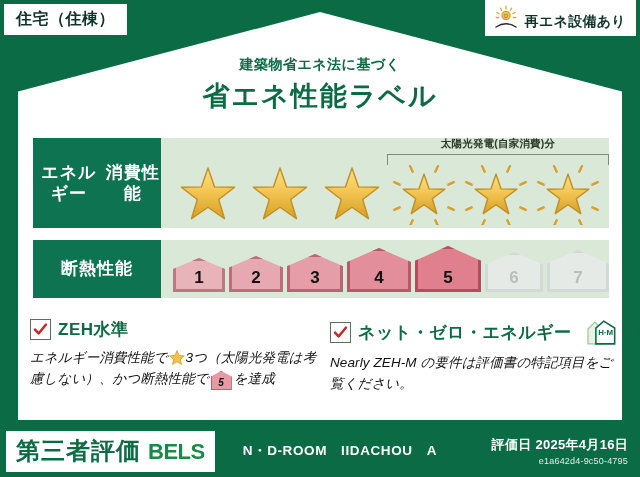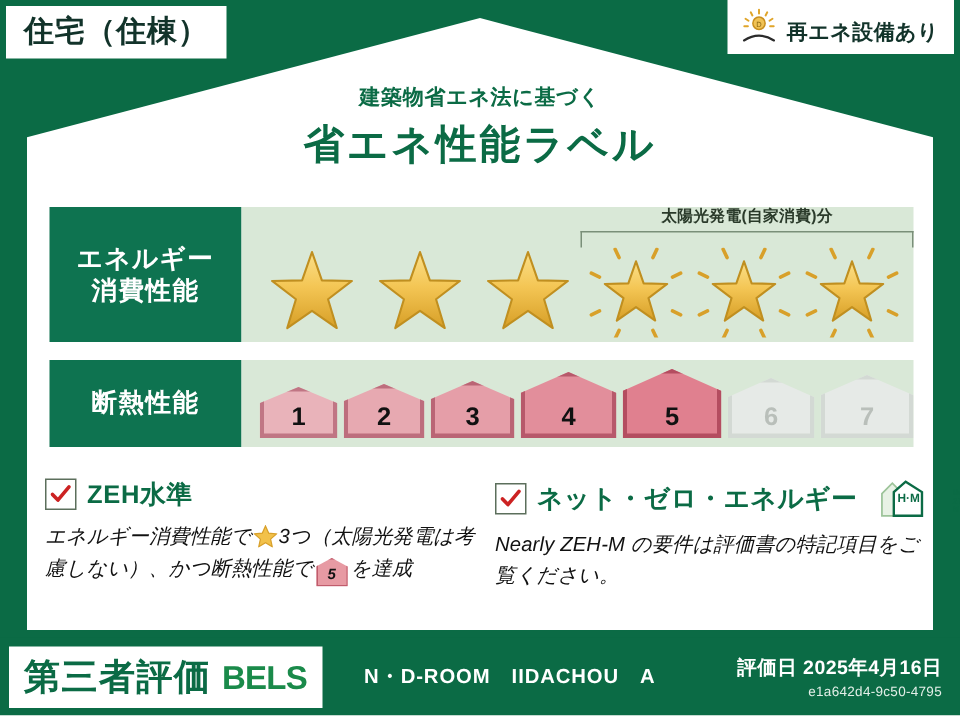--- a/index.html
+++ b/index.html
@@ -34,21 +34,21 @@
     background: #ffffff;
     clip-path: polygon(0% 19.5%, 50% 0%, 100% 19.5%, 100% 100%, 0% 100%);
   }
 
   
   .chip-house-type {
     position: absolute;
     left: 4px; top: 4px;
     background: #ffffff;
     padding: 6px 12px 7px 12px;
-    font-size: 20px;
+    font-size: 16px;
     font-weight: bold;
     color: #12332a;
     letter-spacing: 0.5px;
     line-height: 1.1;
     z-index: 5;
   }
   .chip-renewable {
     position: absolute;
     right: 4px; top: 0;
     background: #ffffff;
@@ -98,21 +98,20 @@
   }
   #row-energy { left: 33px; top: 138px; width: 576px; height: 90px; }
   #row-insul  { left: 33px; top: 240px; width: 576px; height: 58px; }
 
   .row-label {
     background: #0e7350;
     color: #ffffff;
     width: 128px;
     flex: 0 0 128px;
     display: flex;
-    flex-direction: column;
     align-items: center;
     justify-content: center;
     font-size: 17px;
     font-weight: bold;
     letter-spacing: 1px;
     line-height: 1.25;
     text-align: center;
   }
   .row-body {
     flex: 1 1 auto;

